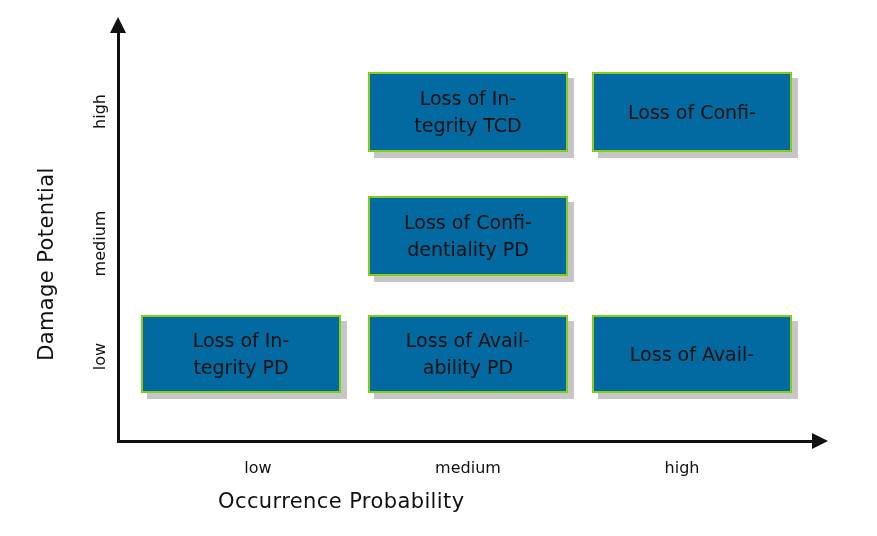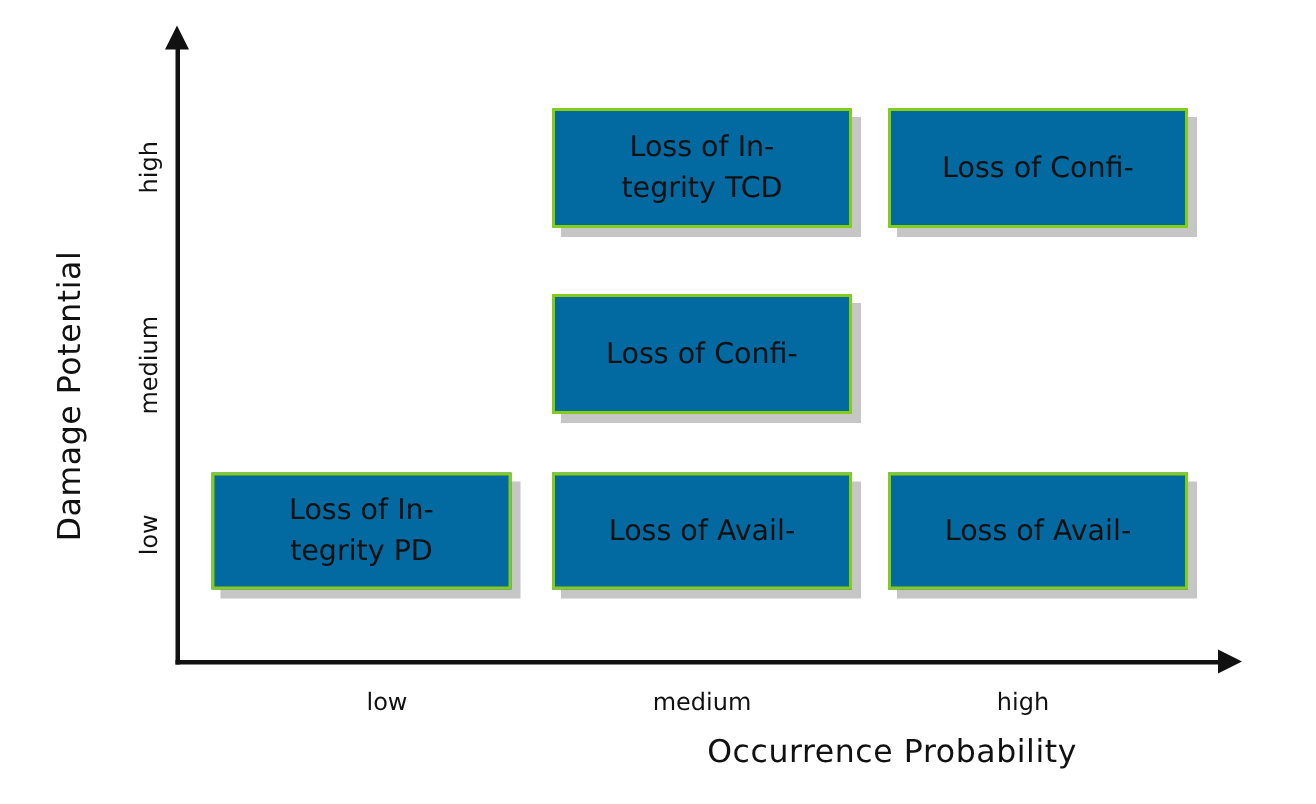--- a/index.html
+++ b/index.html
@@ -65,21 +65,21 @@
     font-size: 21px;
     color: #111111;
     letter-spacing: 0.4px;
     white-space: nowrap;
   }
   #x-axis-title {
     position: absolute;
     left: 218px;
     top: 489px;
     width: 500px;
-    text-align: right;
+    text-align: left;
     font-size: 21px;
     color: #111111;
     letter-spacing: 0.4px;
   }
 
   
   .y-tick {
     position: absolute;
     left: 44px;
     width: 110px;
@@ -147,33 +147,35 @@
 
   <div class="cell-box" style="left:592px; top:72px; width:200px; height:80px;">
     <div>
       <span>Loss of Confi-</span>
     </div>
   </div>
 
   <div class="cell-box" style="left:368px; top:196px; width:200px; height:80px;">
     <div>
       <span>Loss of Confi-</span>
+      <span class="line2">dentiality PD</span>
     </div>
   </div>
 
   <div class="cell-box" style="left:141px; top:315px; width:200px; height:78px;">
     <div>
       <span>Loss of In-</span>
       <span class="line2">tegrity PD</span>
     </div>
   </div>
 
   <div class="cell-box" style="left:368px; top:315px; width:200px; height:78px;">
     <div>
       <span>Loss of Avail-</span>
+      <span class="line2">ability PD</span>
     </div>
   </div>
 
   <div class="cell-box" style="left:592px; top:315px; width:200px; height:78px;">
     <div>
       <span>Loss of Avail-</span>
     </div>
   </div>
 
 </div>

